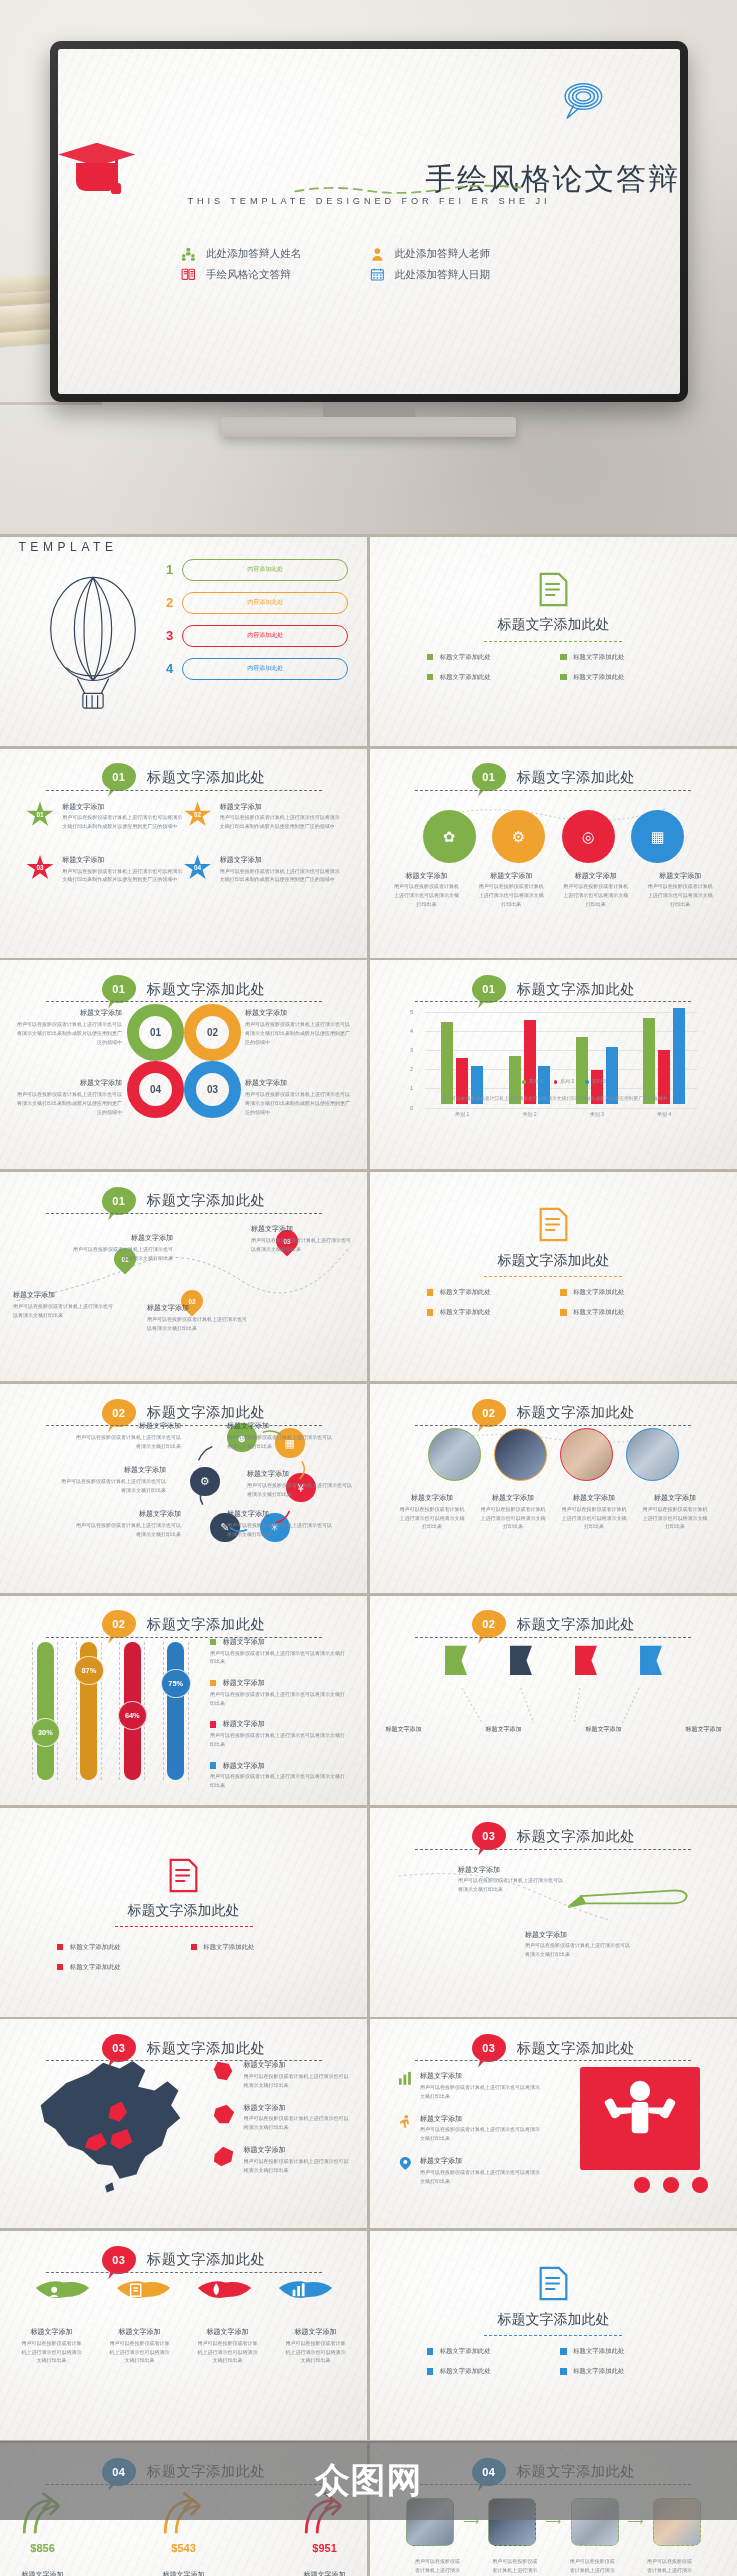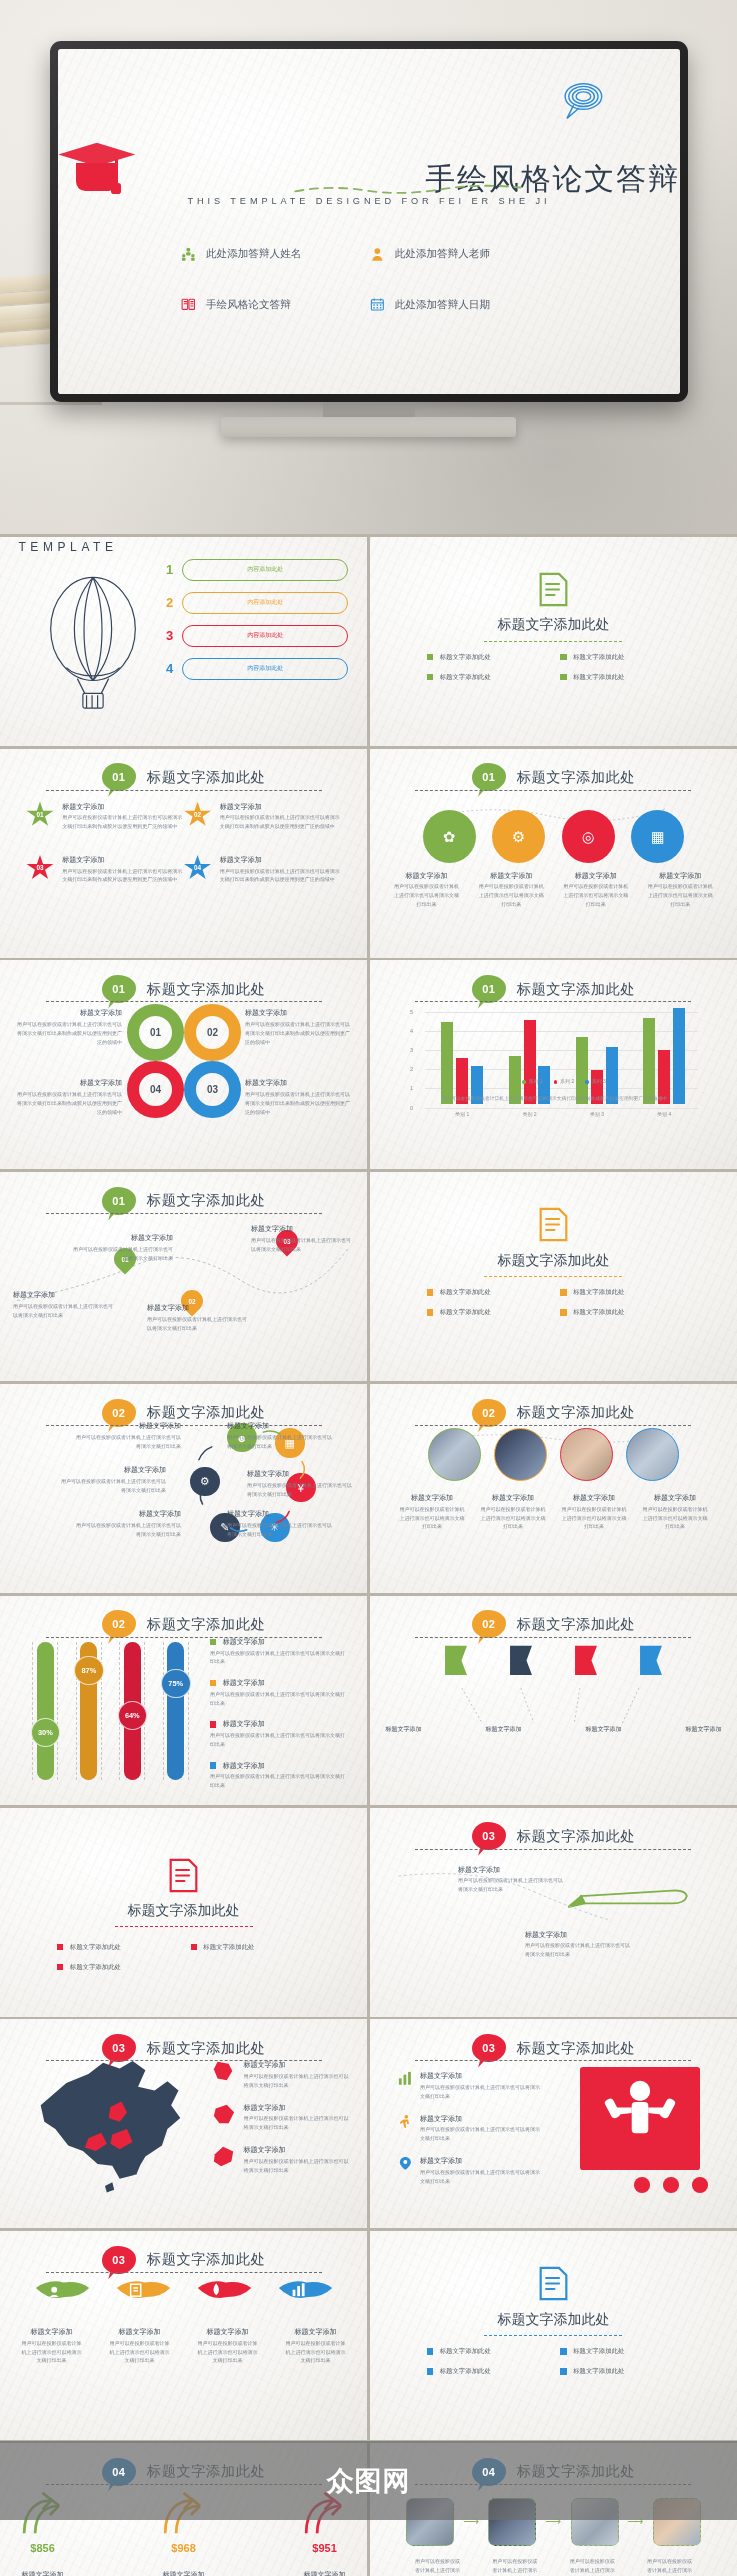--- a/index.html
+++ b/index.html
@@ -58,21 +58,21 @@
   .cap .tassel{position:absolute;left:57px;top:22px;width:2.8px;height:28px;background:#e8243c;}
   .cap .knot{position:absolute;left:53px;top:46px;width:10px;height:11px;background:#e8243c;border-radius:2.8px;}
   .hero-title{font-size:30px;letter-spacing:1.8px;color:#2f3d4d;line-height:1;
     font-family:"DejaVu Sans",sans-serif;font-weight:400;}
   .squiggle{position:absolute;left:235px;top:135px;width:230px;height:11px;}
   .hero-sub{position:absolute;left:0;top:147px;width:100%;text-align:center;
     font-size:9.2px;letter-spacing:3.9px;color:#4a5561;}
   .bubble{position:absolute;right:70px;top:31px;width:55px;height:42px;}
 
   .hero-info{position:absolute;left:0;top:197px;width:100%;
-    display:grid;grid-template-columns:1fr 1fr;row-gap:35px;
+    display:grid;grid-template-columns:1fr 1fr;row-gap:5px;
     padding:0 122px;}
   .hinfo{display:flex;align-items:center;gap:10px;font-size:10.6px;color:#55606c;}
   .hinfo .gi{width:15.7px;height:15.7px;flex:0 0 15.7px;display:flex;align-items:center;justify-content:center;}
 
   
   .grid{position:relative;width:737px;background:#b9b3aa;
     display:grid;grid-template-columns:1fr 1fr;gap:2.8px;padding:2.8px 0 0 0;}
   .slide{position:relative;height:209px;overflow:hidden;}
   .slide.paper{}
   .shead{position:absolute;left:0;top:14.7px;width:100%;display:flex;align-items:center;
@@ -227,21 +227,21 @@
   .tcaps{position:absolute;top:114px;left:0;width:100%;display:flex;justify-content:center;gap:9.2px;}
   .tcaps>div{width:48px;text-align:center;}
 
   
   .docicon{width:33px;height:39px;margin:0 auto 7.4px;position:relative;}
 
   
   .wm{position:absolute;left:0;top:2441px;width:737px;height:79px;
     background:rgba(108,108,108,.72);display:flex;align-items:center;justify-content:center;
     gap:11px;color:#fff;}
-  .wm-logo{font-size:27px;font-weight:bold;letter-spacing:0.9px;
+  .wm-logo{font-size:35px;font-weight:bold;letter-spacing:0.9px;
     font-family:Liberation Sans, sans-serif;}
   .wm-right{display:flex;flex-direction:column;gap:1.8px;}
   .wm-t1{font-size:23px;font-weight:bold;letter-spacing:1.8px;}
   .wm-t2{font-size:13px;letter-spacing:0.9px;}
 </style>
 </head>
 <body>
 
 <div class="hero">
   <div class="hero-shadow"></div>
@@ -1189,21 +1189,21 @@
           <path fill="none" stroke="#7fb04a" stroke-width="3" d="M10 46 C10 18 26 10 40 10 M40 10 L30 2 M40 10 L30 20"></path>
           <path fill="none" stroke="#7fb04a" stroke-width="3" d="M22 46 C22 24 34 16 48 16 M48 16 L38 8 M48 16 L38 26"></path>
         </svg>
         <div class="money" style="color:#7fb04a">$856</div>
       </div>
       <div class="arrowbox">
         <svg viewBox="0 0 60 50" width="55" height="46">
           <path fill="none" stroke="#f0a22e" stroke-width="3" d="M10 46 C10 18 26 10 40 10 M40 10 L30 2 M40 10 L30 20"></path>
           <path fill="none" stroke="#f0a22e" stroke-width="3" d="M22 46 C22 24 34 16 48 16 M48 16 L38 8 M48 16 L38 26"></path>
         </svg>
-        <div class="money" style="color:#f0a22e">$968</div>
+        <div class="money" style="color:#f0a22e">$543</div>
       </div>
       <div class="arrowbox">
         <svg viewBox="0 0 60 50" width="55" height="46">
           <path fill="none" stroke="#e8243c" stroke-width="3" d="M10 46 C10 18 26 10 40 10 M40 10 L30 2 M40 10 L30 20"></path>
           <path fill="none" stroke="#e8243c" stroke-width="3" d="M22 46 C22 24 34 16 48 16 M48 16 L38 8 M48 16 L38 26"></path>
         </svg>
         <div class="money" style="color:#e8243c">$951</div>
       </div>
     </div>
     <div class="arrcap">

